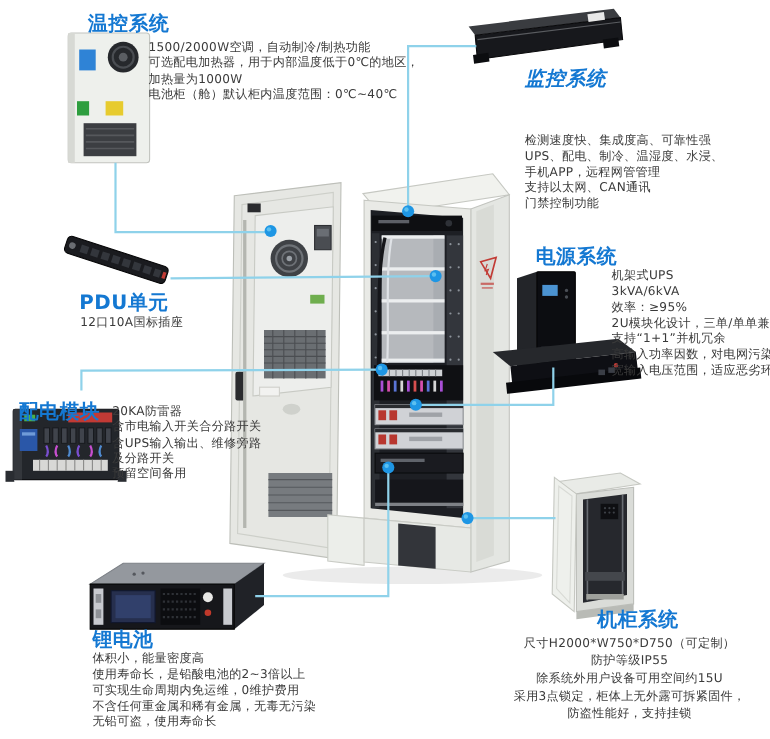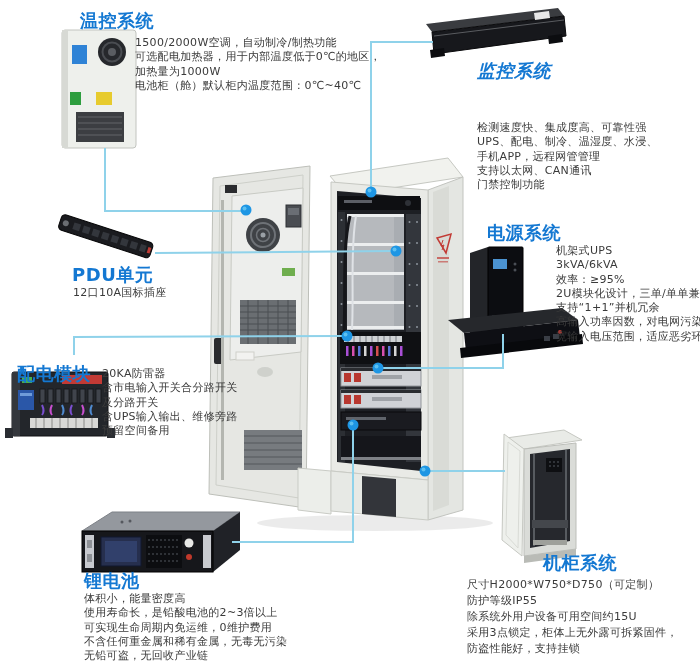--- a/index.html
+++ b/index.html
@@ -31,21 +31,21 @@
   #thermal-lines{left:135px;top:36px;}
   #monitoring-title{left:477px;top:59px;font-style:italic;}
   #monitoring-lines{left:477px;top:81px;margin-top:40px;}
   #pdu-title{left:72px;top:263px;}
   #pdu-lines{left:73px;top:286px;}
   #distribution-title{left:17px;top:346px;margin-top:16px;}
   #distribution-lines{left:102px;top:367px;}
   #power-title{left:487px;top:221px;}
   #power-lines{left:556px;top:244px;}
   #cabinet-title{left:529px;top:551px;margin-left:14px;}
-  #cabinet-lines{left:467px;top:577px;}
+  #cabinet-lines{left:467px;top:577px;text-align:center;}
   #battery-title{left:84px;top:569px;}
   #battery-lines{left:84px;top:592px;}
 </style>
 </head>
 <body>
 
 <div id="stage">
 
   <svg id="scene" width="700" height="672" viewBox="0 0 700 672">
 
@@ -400,22 +400,22 @@
 
   <div class="t" id="pdu-title">PDU单元</div>
   <div class="lines" id="pdu-lines">
     <div class="ln">12口10A国标插座</div>
   </div>
 
   <div class="t" id="distribution-title">配电模块</div>
   <div class="lines" id="distribution-lines">
     <div class="ln">20KA防雷器</div>
     <div class="ln">含市电输入开关合分路开关</div>
+    <div class="ln">含UPS输入输出、维修旁路</div>
     <div class="ln">及分路开关</div>
-    <div class="ln">含UPS输入输出、维修旁路</div>
     <div class="ln">预留空间备用</div>
   </div>
 
   <div class="t" id="power-title">电源系统</div>
   <div class="lines" id="power-lines">
     <div class="ln">机架式UPS</div>
     <div class="ln">3kVA/6kVA</div>
     <div class="ln">效率：≥95%</div>
     <div class="ln">2U模块化设计，三单/单单兼容</div>
     <div class="ln">支持“1+1”并机冗余</div>
@@ -431,16 +431,16 @@
     <div class="ln">采用3点锁定，柜体上无外露可拆紧固件，</div>
     <div class="ln">防盗性能好，支持挂锁</div>
   </div>
 
   <div class="t" id="battery-title">锂电池</div>
   <div class="lines" id="battery-lines">
     <div class="ln">体积小，能量密度高</div>
     <div class="ln">使用寿命长，是铅酸电池的2~3倍以上</div>
     <div class="ln">可实现生命周期内免运维，0维护费用</div>
     <div class="ln">不含任何重金属和稀有金属，无毒无污染</div>
-    <div class="ln">无铅可盗，无回收产业链</div>
+    <div class="ln">无铅可盗，使用寿命长</div>
   </div>
 
 </div>
 
 </body></html>

